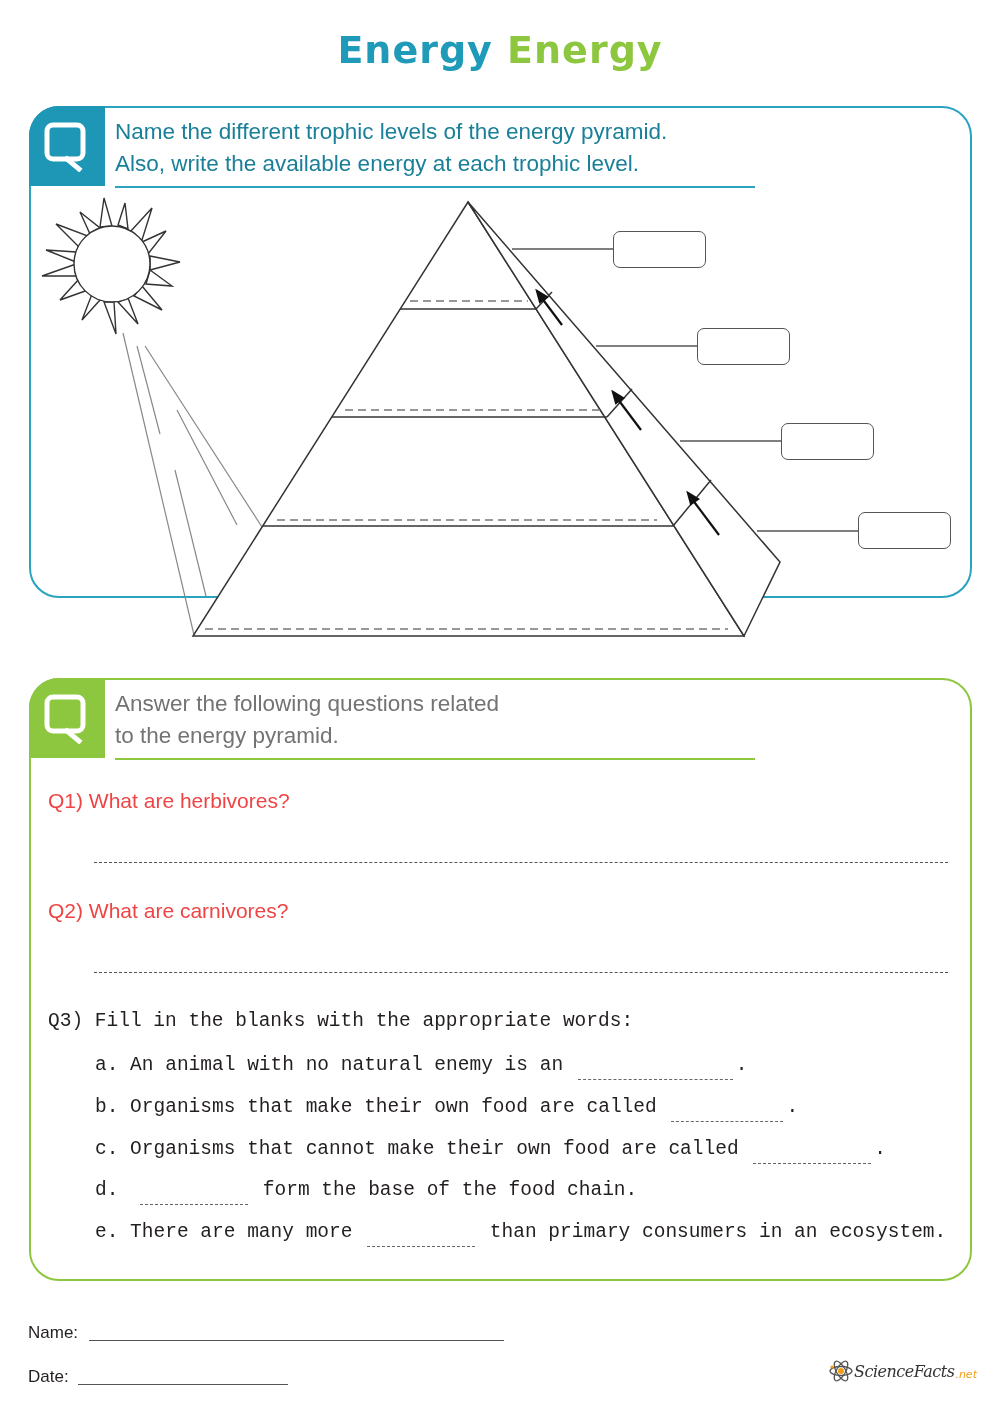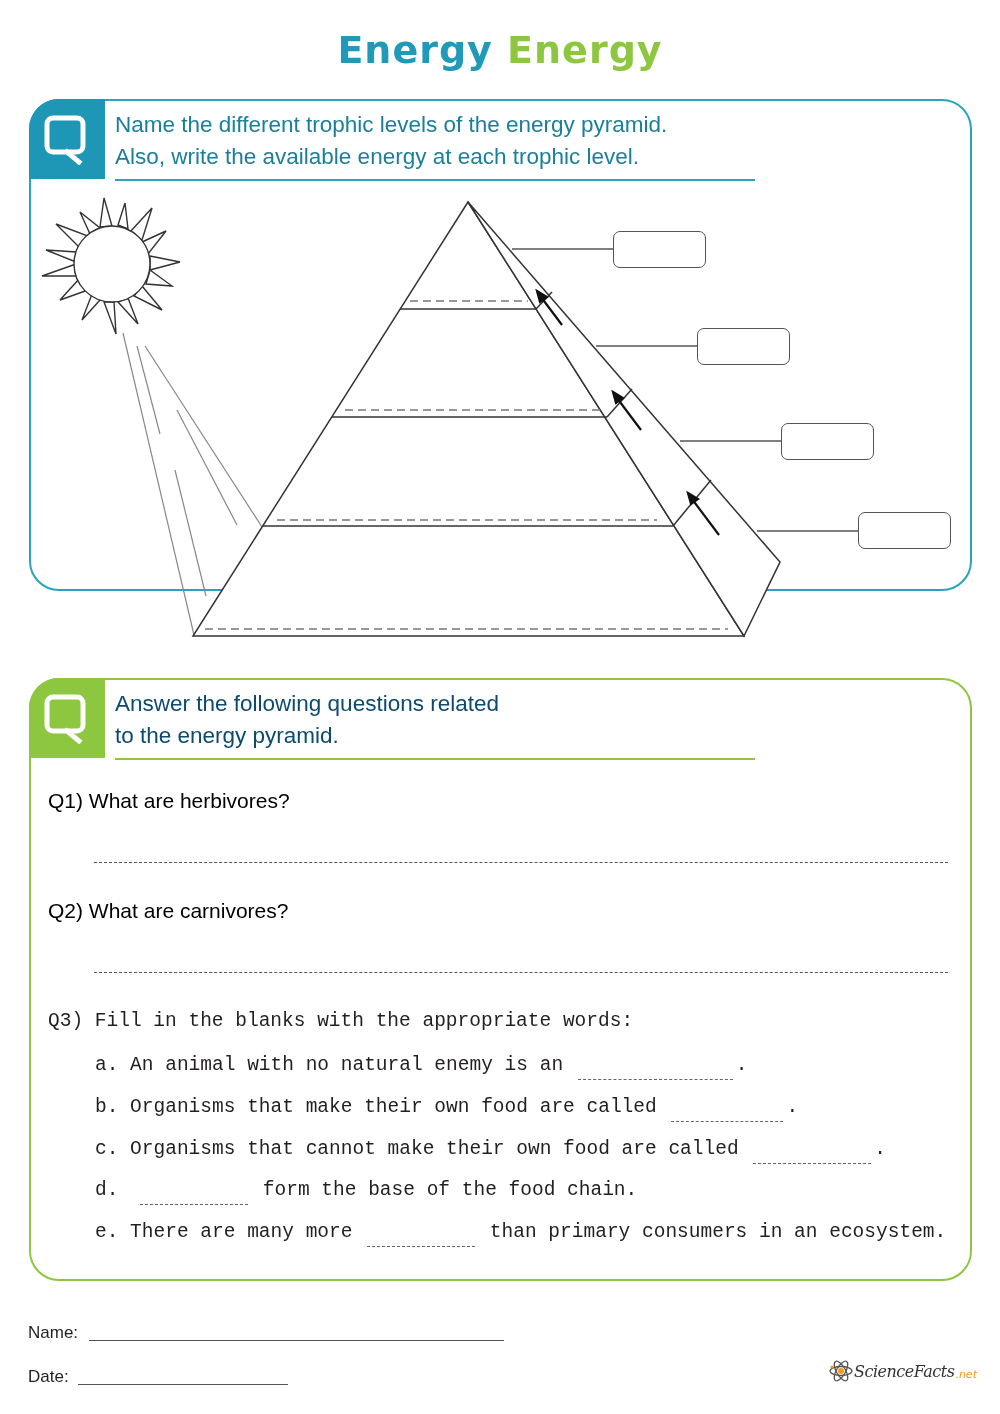--- a/index.html
+++ b/index.html
@@ -10,44 +10,44 @@
       position: absolute; left: 0; top: 28px; width: 1000px; text-align: center;
       font-family: "DejaVu Sans", sans-serif; font-weight: bold; font-size: 38px; letter-spacing: 1px;
     }
     .title .w1 { color: #1f9ab8; }
     .title .w2 { color: #8dc63f; }
 
     .panel {
       position: absolute; left: 29px; width: 943px; border: 2px solid; border-radius: 30px;
       background: transparent;
     }
-    .panel.blue { top: 99px; height: 492px; border-color: #2aa3c0; }
+    .panel.blue { top: 106px; height: 492px; border-color: #2aa3c0; }
     .panel.green { top: 678px; height: 603px; border-color: #8dc63f; }
 
     .q-badge {
       position: absolute; left: -2px; top: -2px; width: 76px; height: 80px;
       border-top-left-radius: 30px;
     }
     .panel.blue .q-badge { background: #1d97b5; }
     .panel.green .q-badge { background: #8dc63f; }
     .q-badge svg { position: absolute; left: 14px; top: 16px; }
 
     .q-heading {
       position: absolute; left: 84px; top: 8px; width: 640px; font-family: "Liberation Sans", sans-serif;
       font-size: 22.5px; line-height: 32px; padding-bottom: 6px; border-bottom: 2px solid;
     }
     .panel.blue .q-heading { color: #1a7f99; border-color: #2aa3c0; }
-    .panel.green .q-heading { color: #0c4a6e; border-color: #8dc63f; }
+    .panel.green .q-heading { color: #737373; border-color: #8dc63f; }
     .q-heading span { display: block; }
 
     .diagram { position: absolute; left: 0; top: 0; }
 
     .energy-box { position: absolute; width: 93px; height: 37px; border: 1.5px solid #555; border-radius: 7px; background: #fff; }
 
-    .qa { position: absolute; font-family: "Liberation Sans", sans-serif; font-size: 21px; color: #000000; }
+    .qa { position: absolute; font-family: "Liberation Sans", sans-serif; font-size: 21px; color: #ef4444; }
     .dash-line { position: absolute; height: 0; border-top: 1.5px dashed #555; }
 
     .fill { position: absolute; font-family: Liberation Mono, monospace; font-size: 19.5px; color: #231f20; white-space: nowrap; }
     .blank { display: inline-block; border-bottom: 1.5px dashed #666; height: 20px; vertical-align: -10px; margin: 0 3px; }
 
     .footer-field { position: absolute; font-family: "Liberation Sans", sans-serif; font-size: 17px; color: #231f20; }
     .footer-line { position: absolute; height: 0; border-top: 1.5px solid #555; }
 
     .logo { position: absolute; left: 828px; top: 1356px; width: 150px; height: 30px; display: flex; align-items: center; }
     .logo-text { font-family: "DejaVu Serif", serif; font-style: italic; font-size: 16px; color: #333; margin-left: 0; letter-spacing: -0.5px; }

